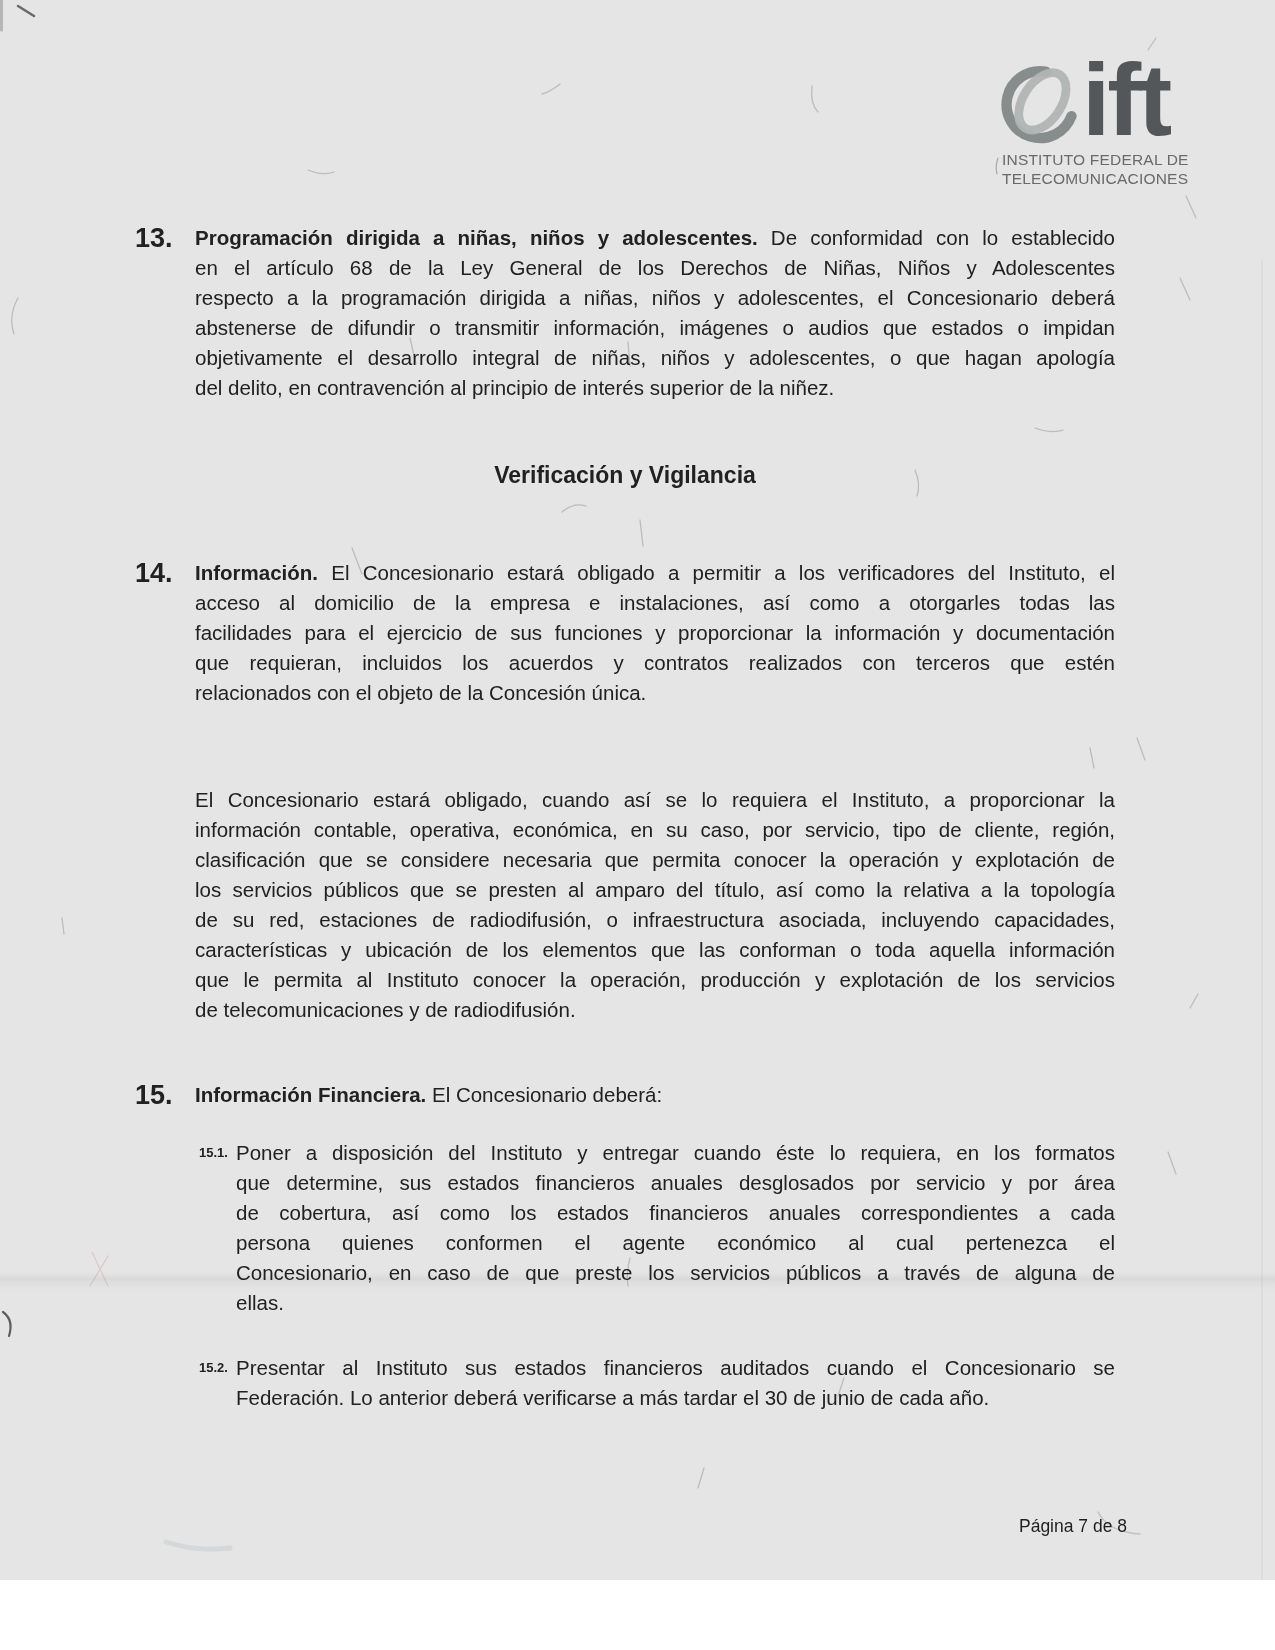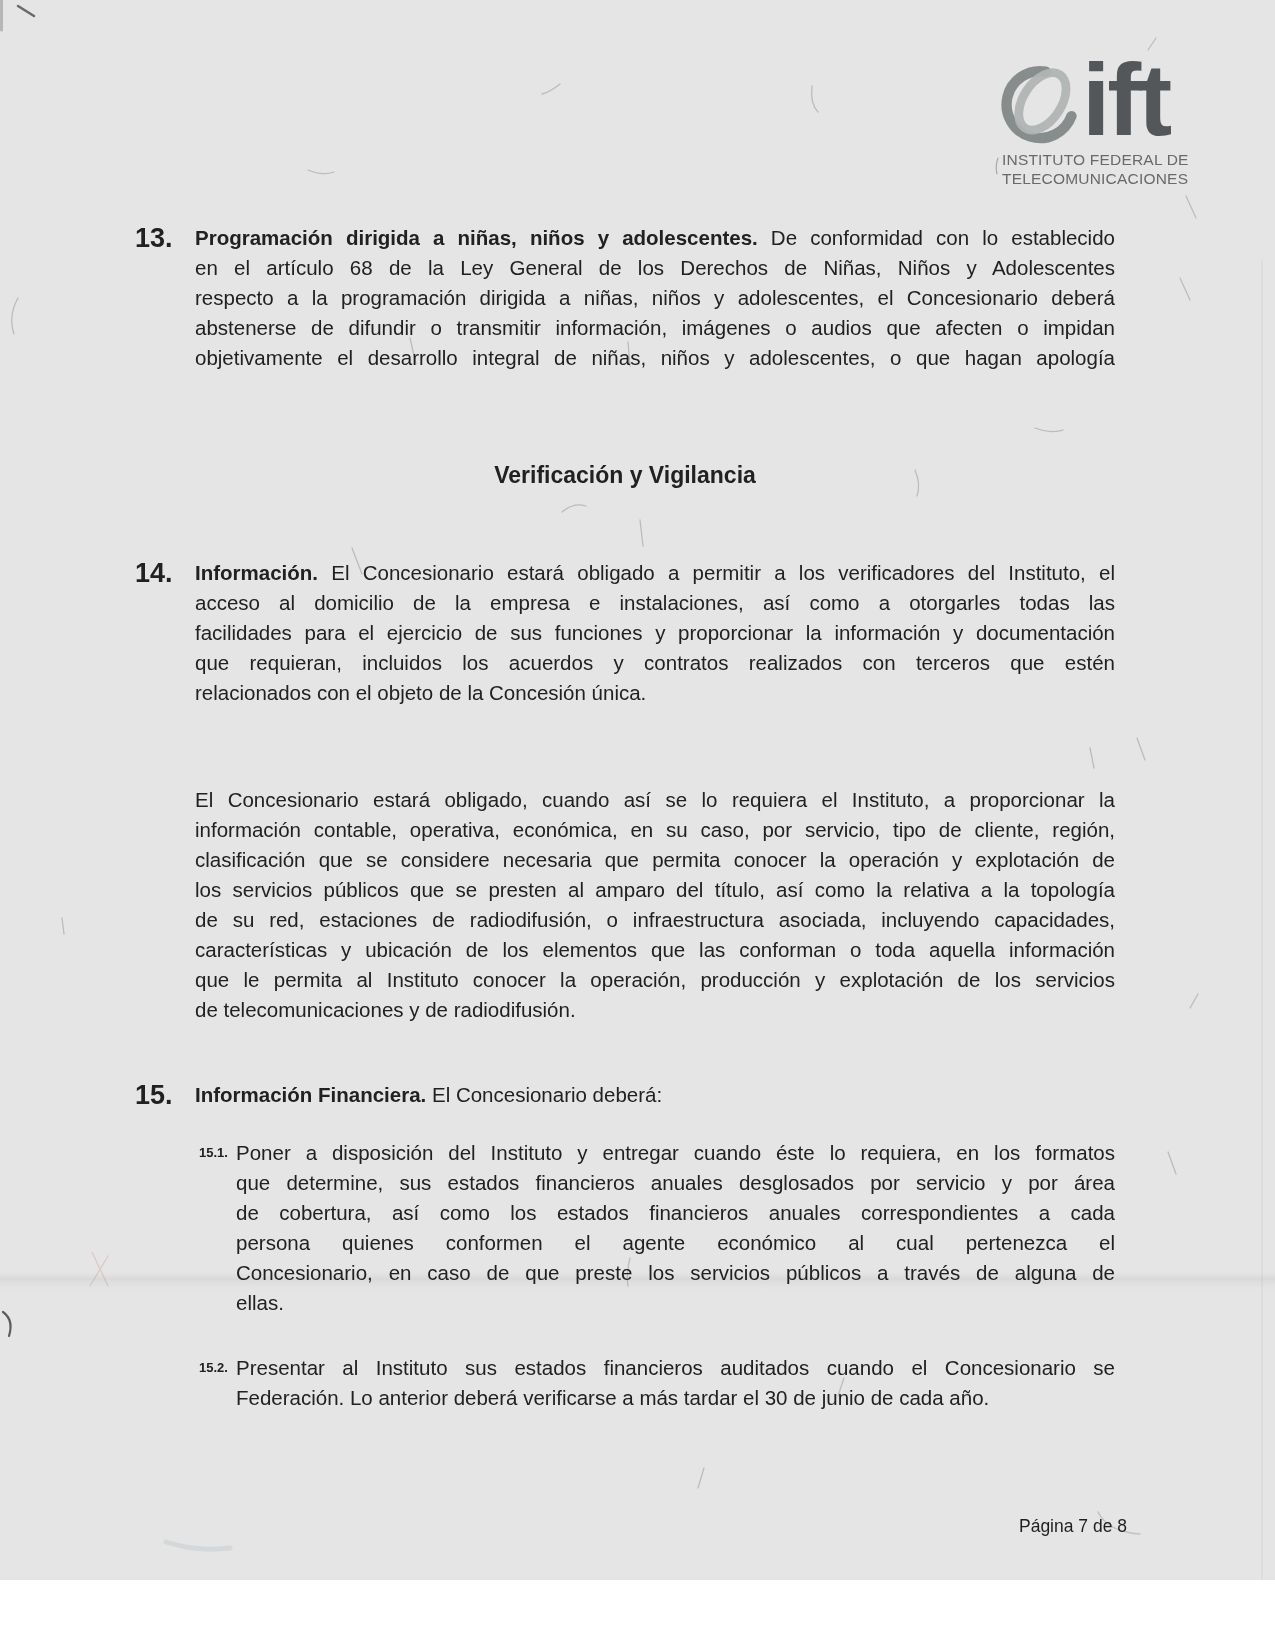--- a/index.html
+++ b/index.html
@@ -103,22 +103,23 @@
     </div>
   </div>
 
   <div class="item" id="c13">
     <div class="num">13.</div>
     <div class="txt">
       <div class="line j"><b>Programación dirigida a niñas, niños y adolescentes.</b> <span>De conformidad con lo establecido</span></div>
       <div>
           <div class="line j">en el artículo 68 de la Ley General de los Derechos de Niñas, Niños y Adolescentes</div>
           <div class="line j">respecto a la programación dirigida a niñas, niños y adolescentes, el Concesionario deberá</div>
-          <div class="line j">abstenerse de difundir o transmitir información, imágenes o audios que afecten o impidan</div>
+          <div class="line j">abstenerse de difundir o transmitir información, imágenes o audios que estados o impidan</div>
           <div class="line j">objetivamente el desarrollo integral de niñas, niños y adolescentes, o que hagan apología</div>
+          <div class="line last">del delito, en contravención al principio de interés superior de la niñez.</div>
         </div>
     </div>
   </div>
 
   <div id="heading">Verificación y Vigilancia</div>
 
   <div class="item" id="c14">
     <div class="num">14.</div>
     <div class="txt">
       <div class="line j"><b>Información.</b> <span>El Concesionario estará obligado a permitir a los verificadores del Instituto, el</span></div>

